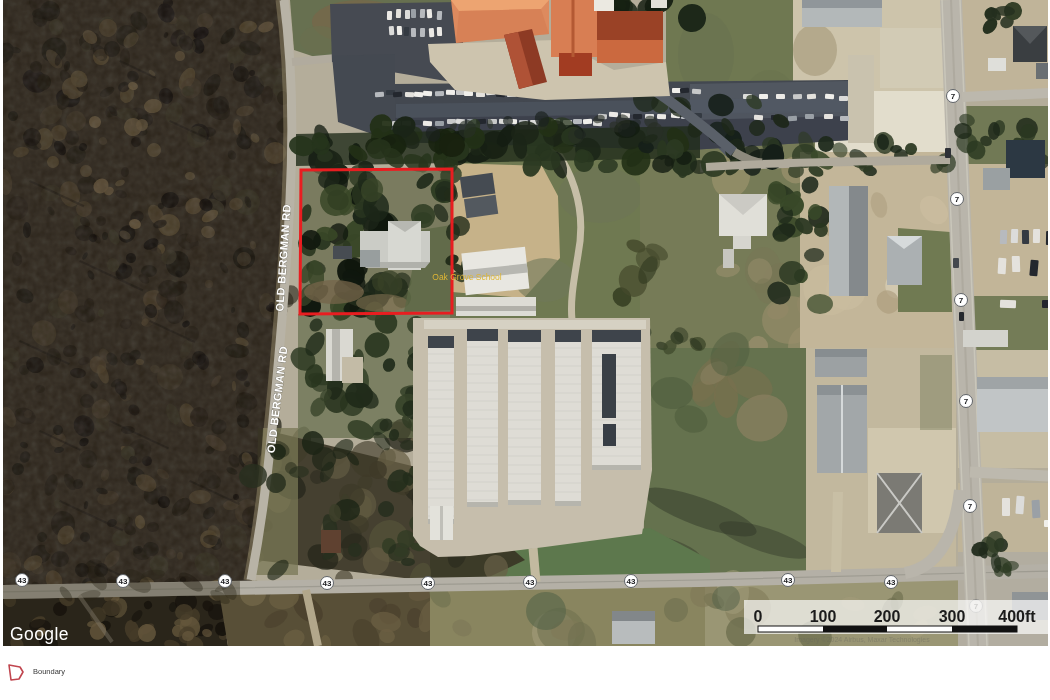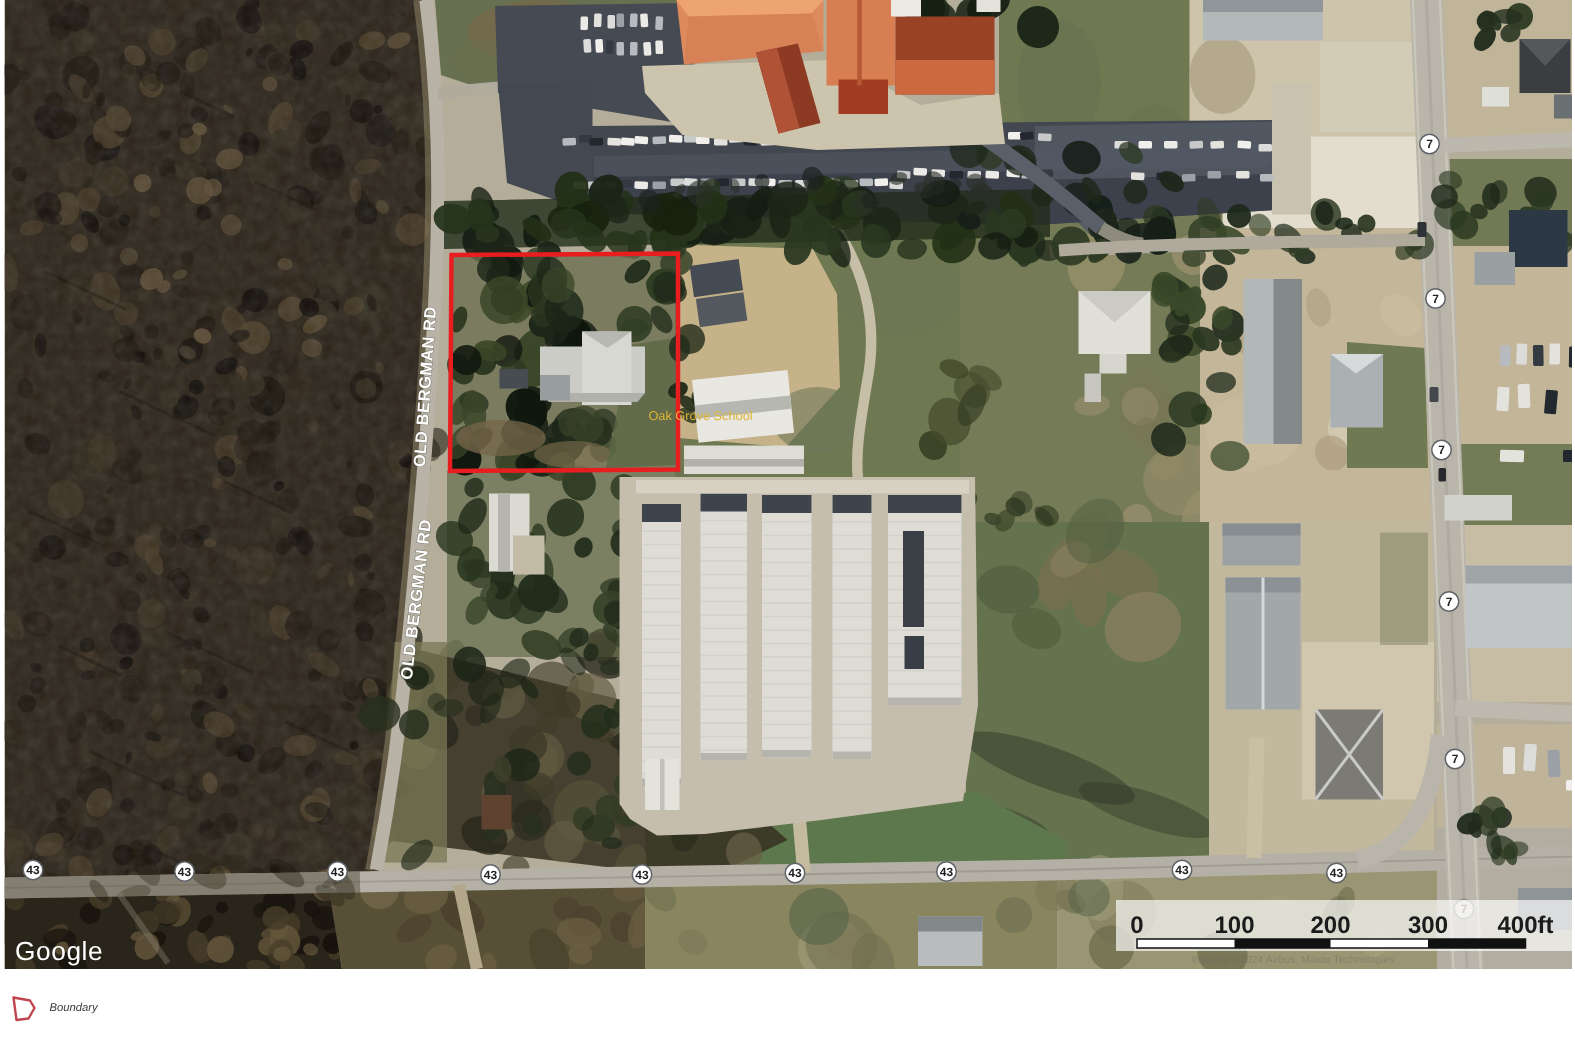--- a/index.html
+++ b/index.html
@@ -1,18 +1,18 @@
 <!DOCTYPE html>
 <html><head>
 <meta charset="utf-8">
 <style>
 html,body{margin:0;padding:0;background:#ffffff;width:1050px;height:700px;overflow:hidden;}
 .page{position:relative;width:1050px;height:700px;background:#ffffff;font-family:"Liberation Sans",sans-serif;}
 .map{position:absolute;left:3px;top:0;width:1045px;height:646px;overflow:hidden;filter:blur(0.45px);}
-.legend{position:absolute;left:0;top:646px;width:1050px;height:42px;background:#ffffff;font-style:italic;}
+.legend{position:absolute;left:0;top:646px;width:1050px;height:42px;background:#ffffff;}
 </style>
 </head>
 <body>
 <div class="page">
 
 <div class="map">
 <svg width="1045" height="646" viewBox="3 0 1045 646">
 <defs>
           <filter id="fnoise" x="0" y="0" width="100%" height="100%">
             <feTurbulence type="fractalNoise" baseFrequency="0.13" numOctaves="2" seed="7" result="t"></feTurbulence>

